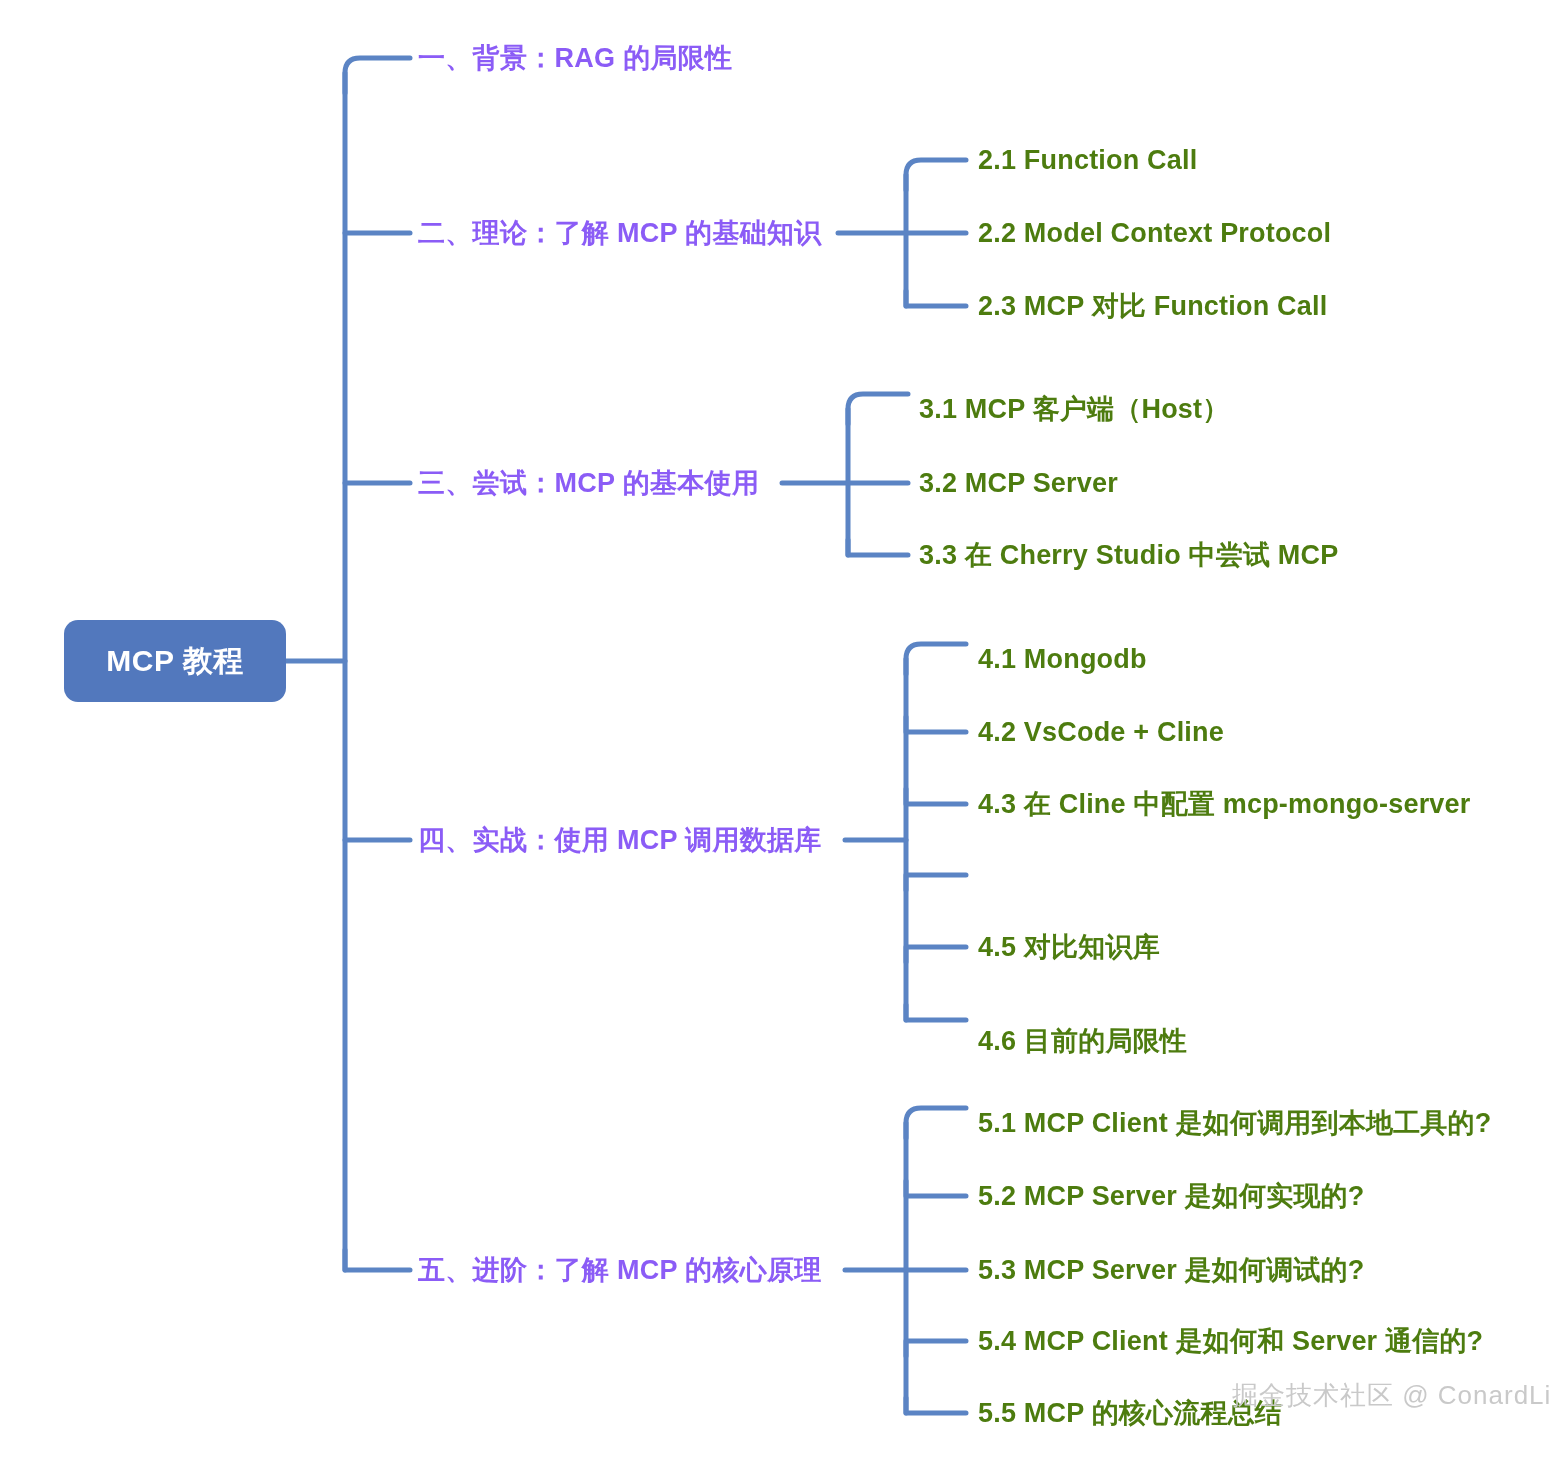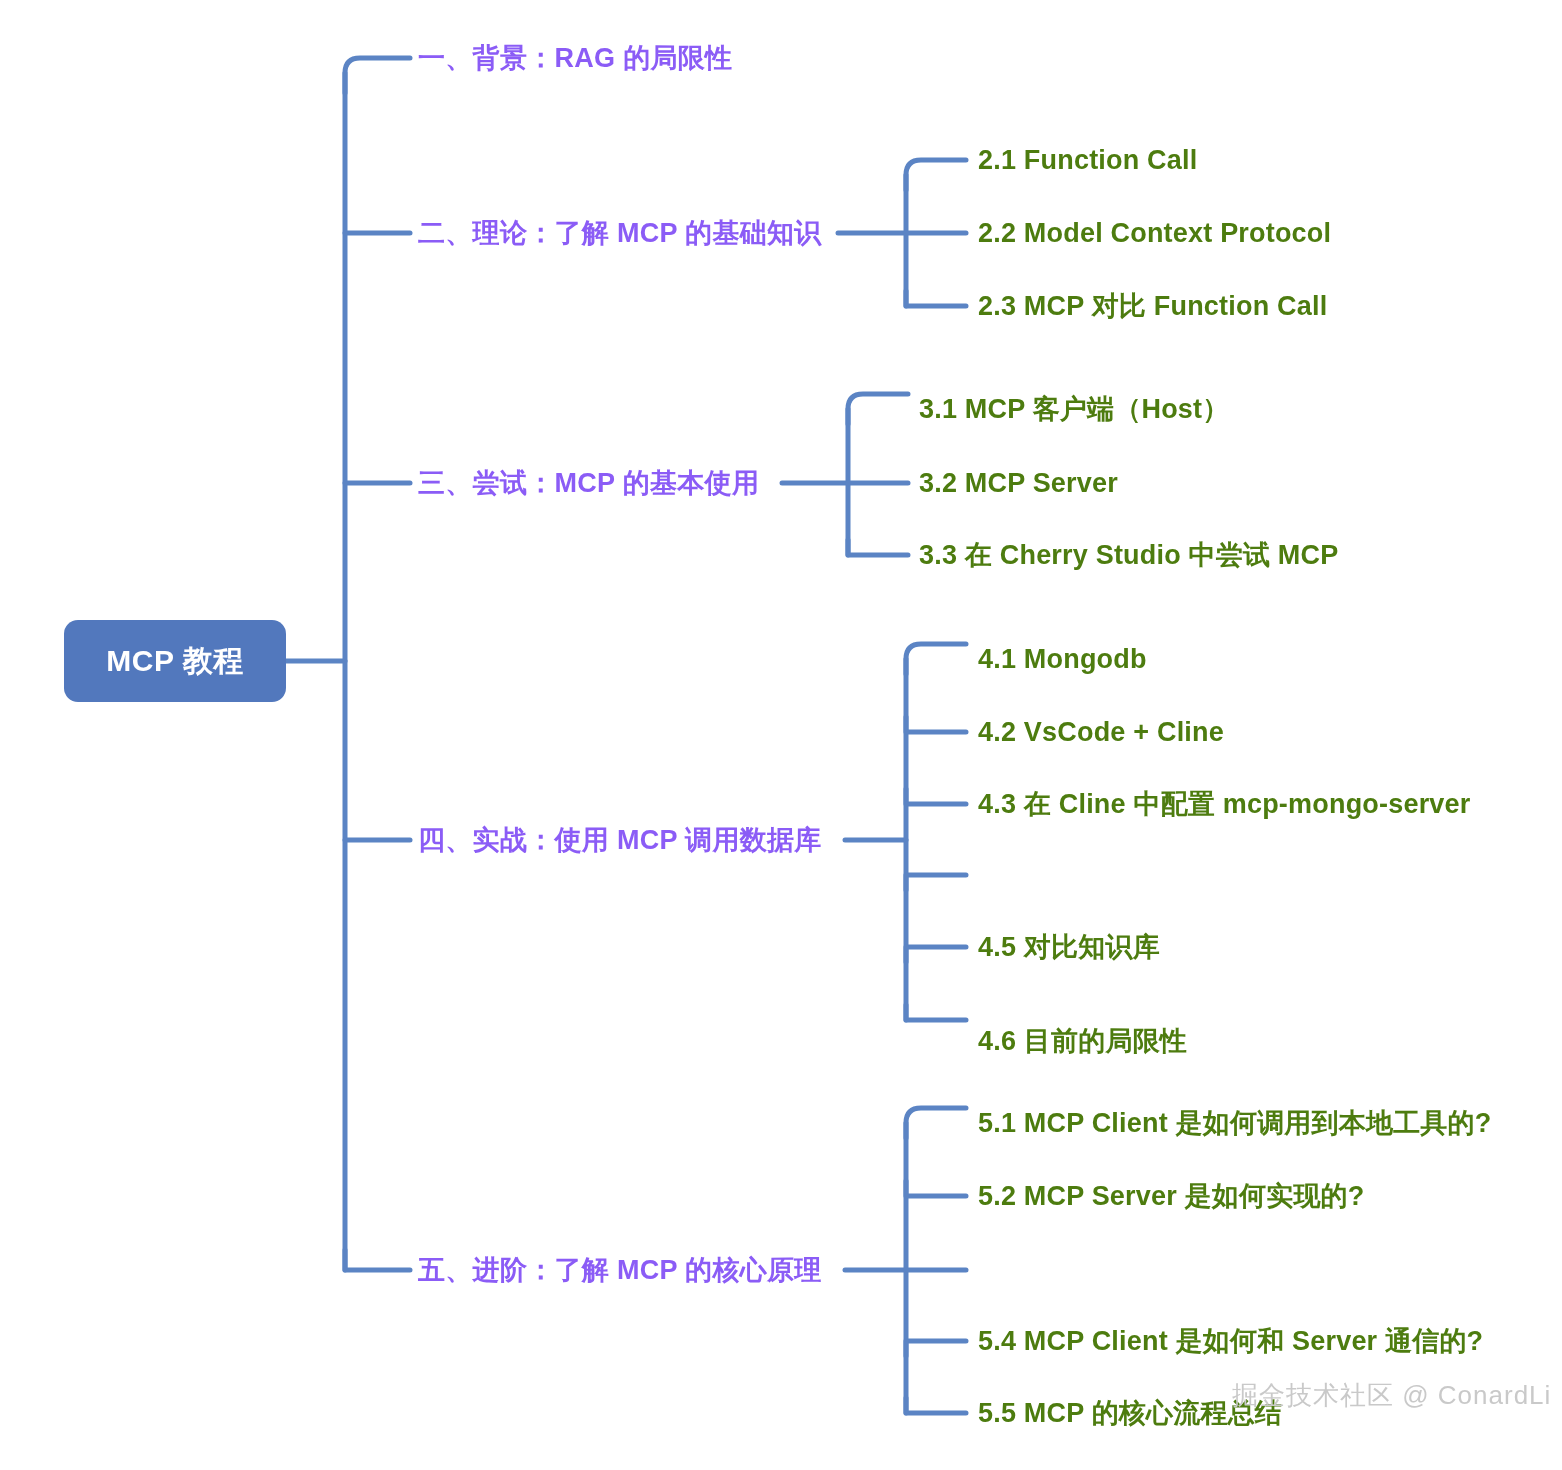--- a/index.html
+++ b/index.html
@@ -144,18 +144,19 @@
   <div class="node-l2" style="left:919px; top:555px;">3.3 在 Cherry Studio 中尝试 MCP</div>
 
   <div class="node-l2" style="left:978px; top:659px;">4.1 Mongodb</div>
   <div class="node-l2" style="left:978px; top:732px;">4.2 VsCode + Cline</div>
   <div class="node-l2" style="left:978px; top:804px;">4.3 在 Cline 中配置 mcp-mongo-server</div>
   <div class="node-l2" style="left:978px; top:947px;">4.5 对比知识库</div>
   <div class="node-l2" style="left:978px; top:1020px;margin-top:21px;">4.6 目前的局限性</div>
 
   <div class="node-l2" style="left:978px; top:1123px;">5.1 MCP Client 是如何调用到本地工具的?</div>
   <div class="node-l2" style="left:978px; top:1196px;">5.2 MCP Server 是如何实现的?</div>
+  <div class="node-l2" style="left:978px; top:1270px;">5.3 MCP Server 是如何调试的?</div>
   <div class="node-l2" style="left:978px; top:1341px;">5.4 MCP Client 是如何和 Server 通信的?</div>
   <div class="node-l2" style="left:978px; top:1413px;">5.5 MCP 的核心流程总结</div>
 
   <div class="watermark">掘金技术社区 @ ConardLi</div>
 
 </div>
 
 </body></html>

